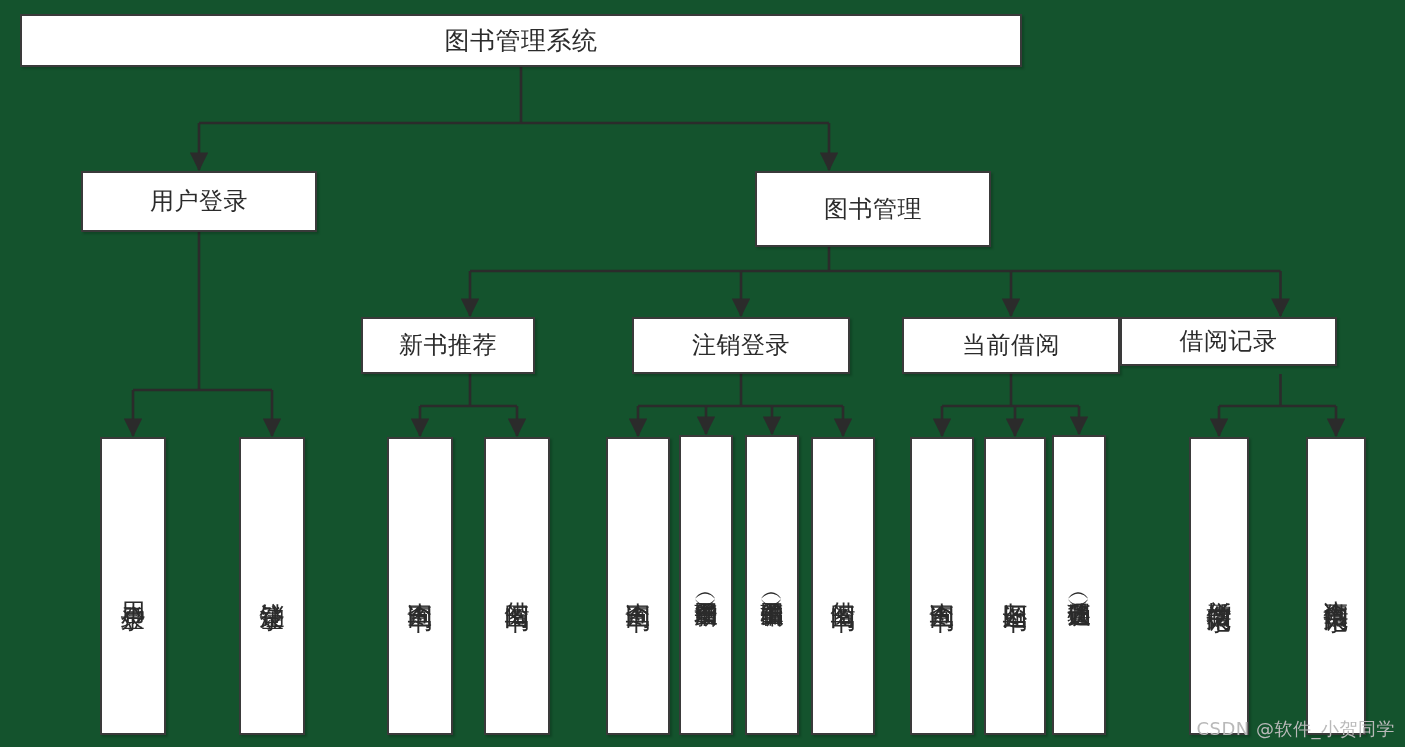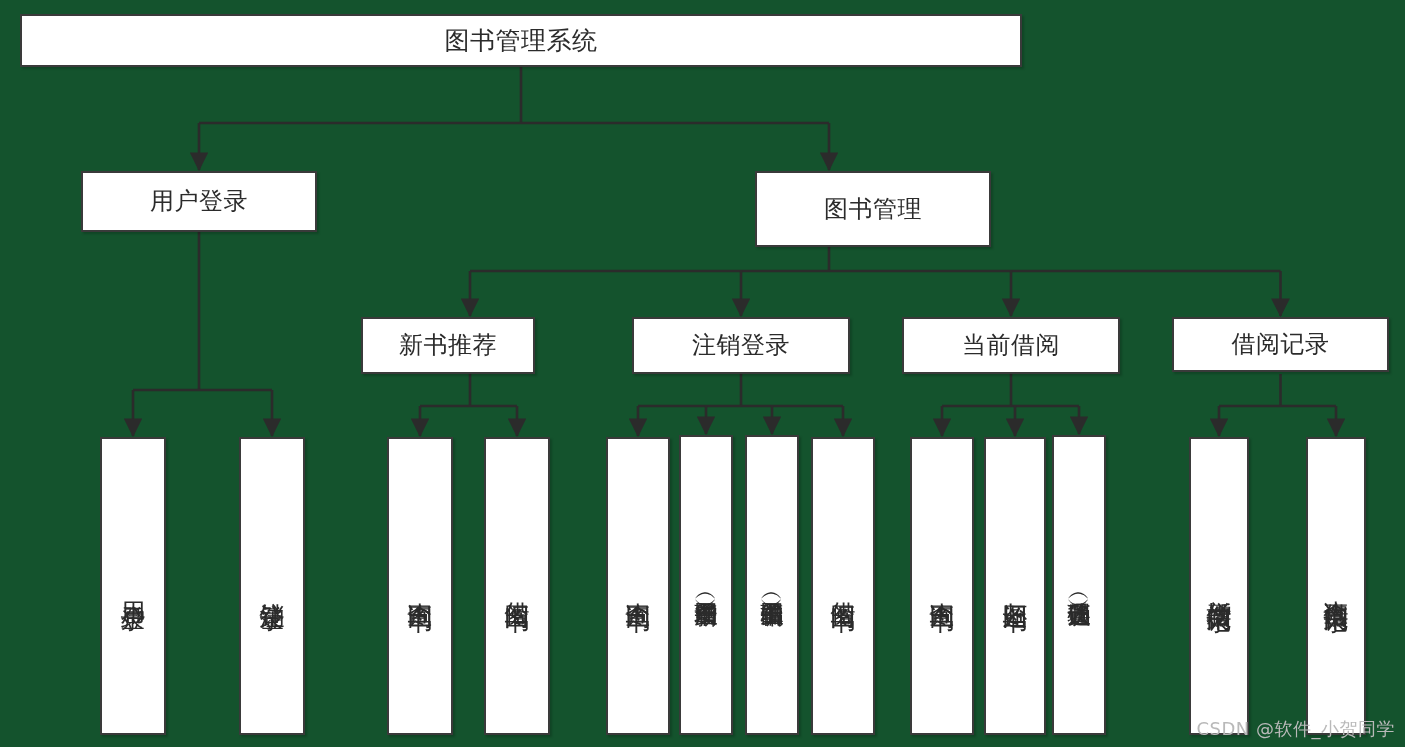--- a/index.html
+++ b/index.html
@@ -142,21 +142,21 @@
 
   <div class="node h" id="n-new-book-rec" style="left: 361px; top: 317px; width: 174px; height: 57px;">
     <span class="lbl">新书推荐</span>
   </div>
   <div class="node h" id="n-book-borrow" style="left: 632px; top: 317px; width: 218px; height: 57px;">
     <span class="lbl">注销登录</span>
   </div>
   <div class="node h" id="n-current-borrow" style="left: 902px; top: 317px; width: 218px; height: 57px;">
     <span class="lbl">当前借阅</span>
   </div>
-  <div class="node h" id="n-borrow-record" style="left: 1172px; top: 317px; width: 217px; height: 55px; align-items: center;">
+  <div class="node h" id="n-borrow-record" style="left: 1120px; top: 317px; width: 217px; height: 49px; align-items: center;">
     <span class="lbl">借阅记录</span>
   </div>
 
   <div class="node v" id="n-leaf-user-login" style="left: 100px; top: 437px; width: 66px; height: 298px;">
     <span class="lbl">用户登录</span>
   </div>
   <div class="node v" id="n-leaf-logout" style="left: 239px; top: 437px; width: 66px; height: 298px;">
     <span class="lbl">注销登录</span>
   </div>
   <div class="node v" id="n-leaf-rec-query" style="left: 387px; top: 437px; width: 66px; height: 298px;">

